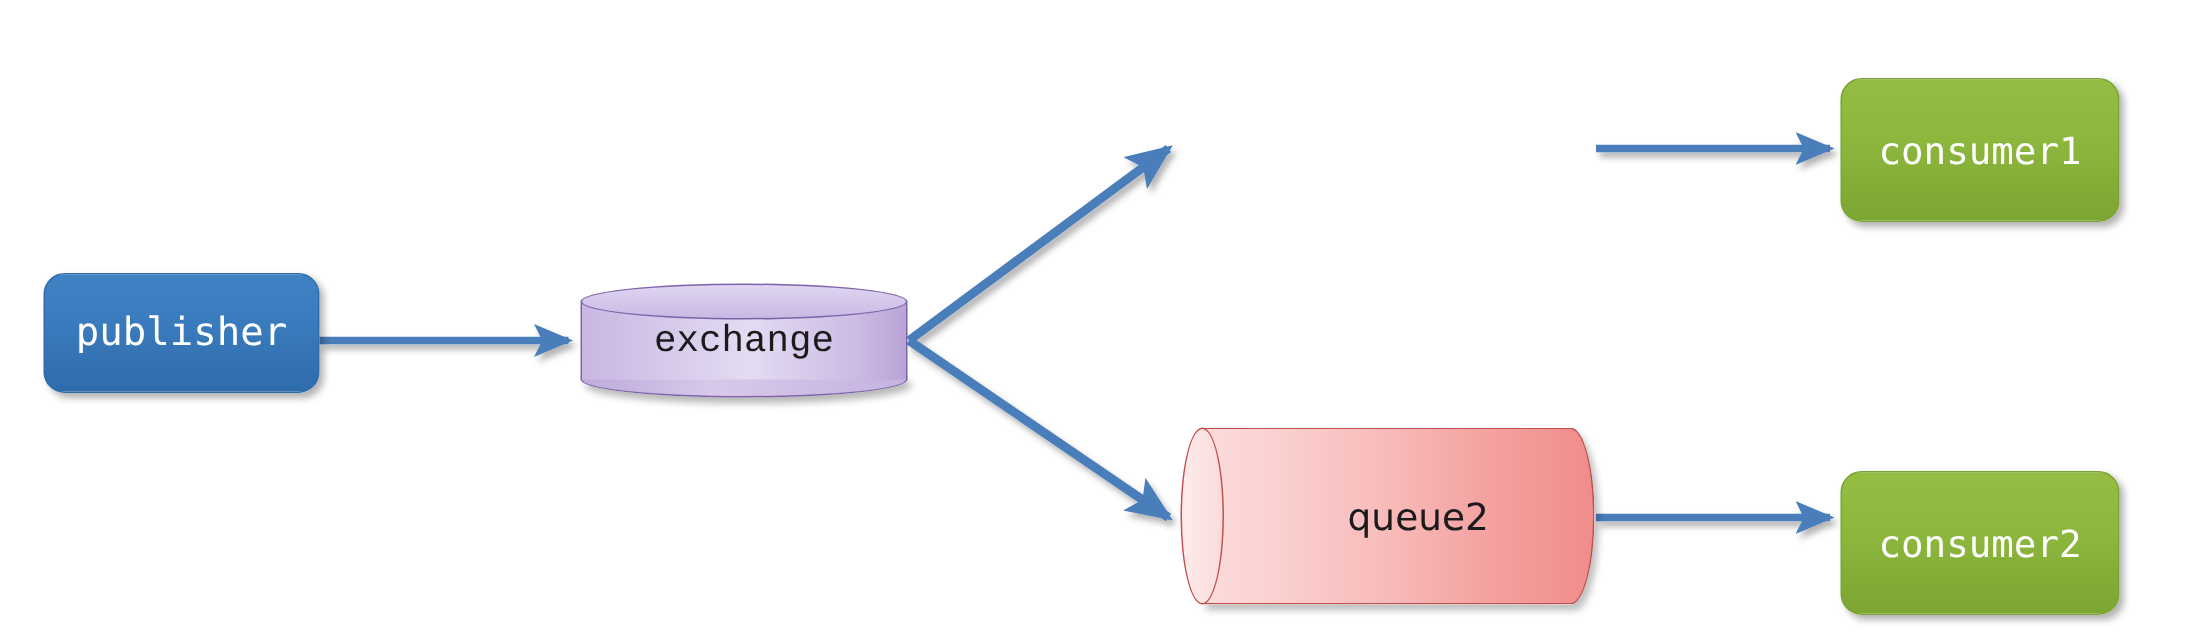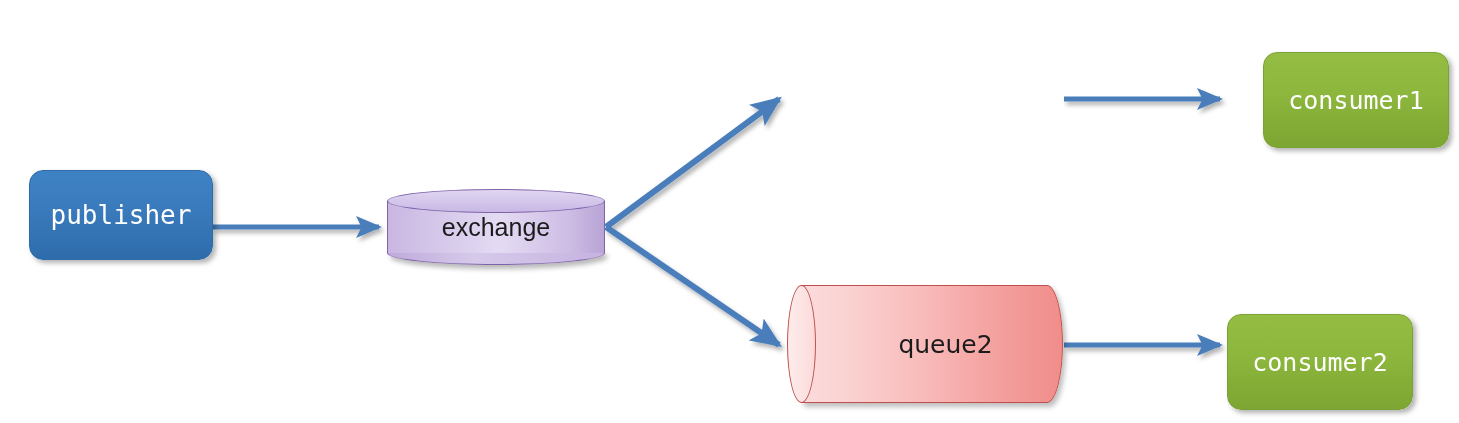--- a/index.html
+++ b/index.html
@@ -36,38 +36,38 @@
     z-index: 3;
   }
   .node-box .node-label {
     font-family: "DejaVu Sans Mono", "Liberation Mono", monospace;
     color: #ffffff;
     white-space: nowrap;
   }
 
   .box-publisher {
     left: 29px;
-    top: 170px;
+    top: 182px;
     width: 184px;
-    height: 90px;
+    height: 80px;
     background: linear-gradient(180deg, #3f82c4 0%, #3a7bbd 42%, #2e6cab 100%);
     border: 1px solid #2e6ca9;
     box-shadow: 3px 3px 5px rgba(0,0,0,0.30);
   }
   .box-publisher .node-label { font-size: 26px; }
 
   .box-consumer {
     left: 1227px;
     width: 186px;
     height: 96px;
     background: linear-gradient(180deg, #95bd43 0%, #8cb63c 45%, #7da532 100%);
     border: 1px solid #7ba234;
     box-shadow: 3px 3px 5px rgba(0,0,0,0.30);
   }
-  .box-consumer-1 { top: 52px; margin-left: 36px; }
+  .box-consumer-1 { top: 52px; }
   .box-consumer-2 { top: 301px; margin-top: 13px; }
   .box-consumer .node-label { font-size: 25px; }
 
   
   .cyl-v {
     position: absolute;
     z-index: 3;
   }
   .cyl-v .cyl-v-body {
     position: absolute;
@@ -104,21 +104,21 @@
   }
   .cyl-v .cyl-v-label {
     position: absolute;
     left: 0;
     right: 0;
     top: 0;
     bottom: 0;
     display: flex;
     align-items: center;
     justify-content: center;
-    font-family: Liberation Sans, sans-serif;
+    font-family: Liberation Mono, monospace;
     font-size: 25px;
     color: #1b1b1b;
   }
   .cyl-exchange {
     left: 387px;
     top: 189px;
     width: 218px;
     height: 76px;
   }
 

